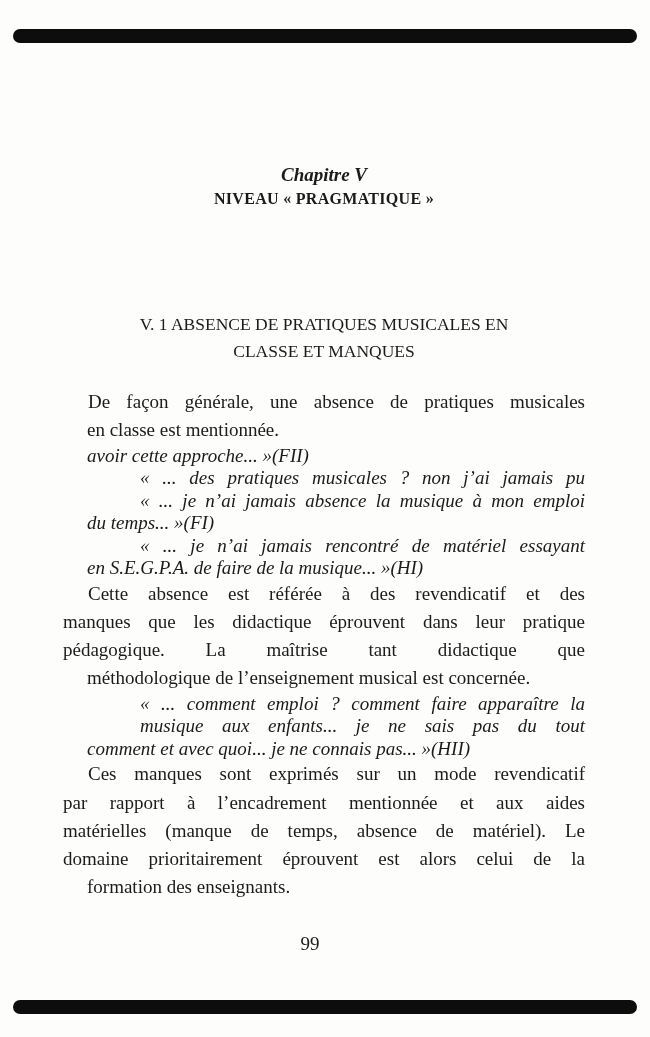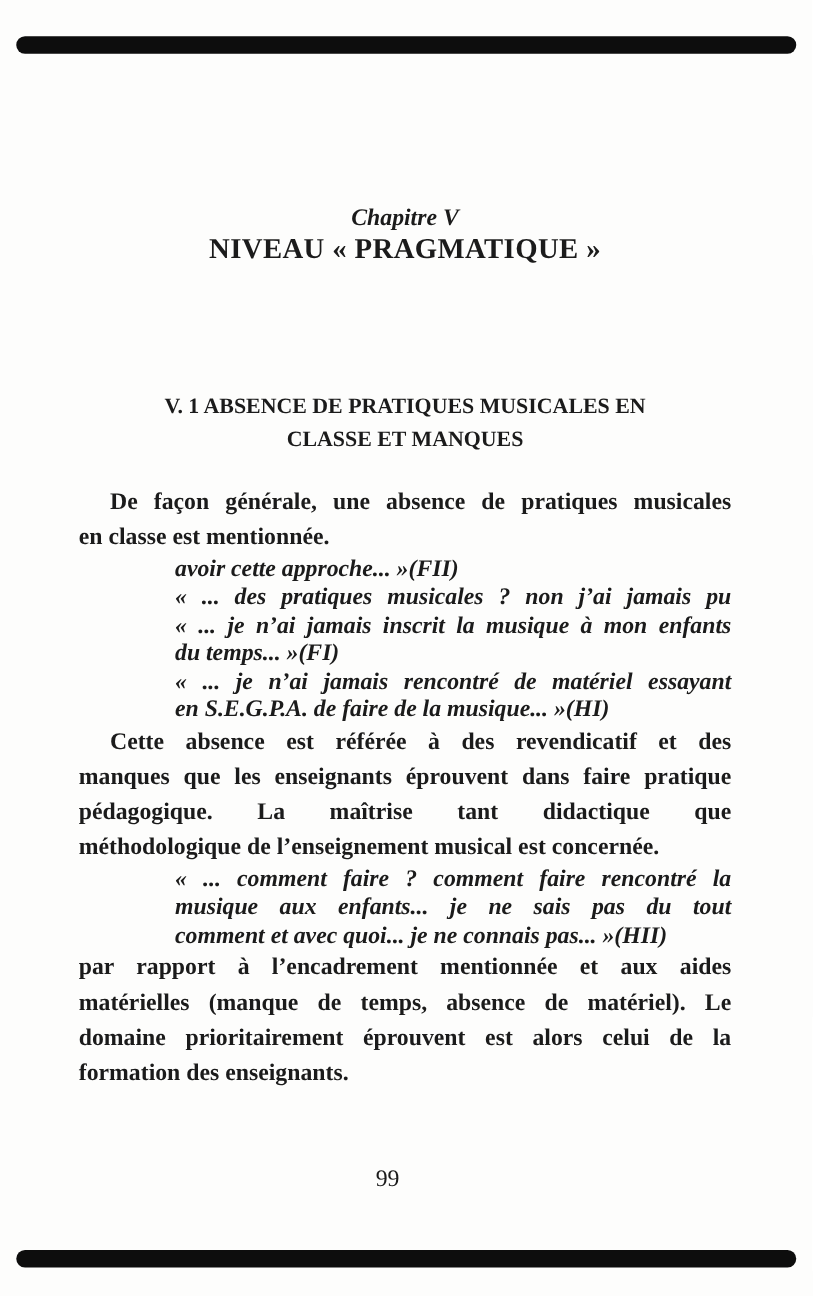--- a/index.html
+++ b/index.html
@@ -25,40 +25,40 @@
   .scan-bar.top{top:29px;}
   .scan-bar.bottom{top:1000px;}
   .header-block{
     position:absolute;top:163px;left:63px;width:522px;
     text-align:center;
   }
   .chapter-label{
     font-size:19px;font-weight:bold;font-style:italic;line-height:23px;
   }
   .chapter-title{
-    font-size:23px;font-weight:bold;line-height:26px;letter-spacing:.3px;
+    font-size:16px;font-weight:bold;line-height:26px;letter-spacing:.3px;
   }
   .section-heading{
     position:absolute;top:311px;left:63px;width:522px;
-    text-align:center;font-weight:bold;font-size:17.5px;line-height:27px;
+    text-align:center;font-weight:normal;font-size:17.5px;line-height:27px;
   }
   .body-text{
     position:absolute;top:388px;left:63px;width:522px;
     font-size:19px;
   }
   .line{
     text-align:justify;
     text-align-last:justify;
     -moz-text-align-last:justify;
     white-space:nowrap;
-    font-weight:bold;
   }
   .line.last{
     text-align:left;
     text-align-last:left;
+    margin-left:24px;
   }
   .pline{line-height:28.3px;}
   .pline.first{text-indent:25px;}
   .qline{
     margin-left:77px;
     font-style:italic;
     line-height:22.5px;
   }
   .page-number{
     position:absolute;top:932px;left:-15px;width:650px;
@@ -85,39 +85,40 @@
   <div class="body-text" id="body-text">
       <div>
         <div class="line pline first">De façon générale, une absence de pratiques musicales</div>
         <div class="line pline last">en classe est mentionnée.</div>
       </div>
       <div>
         <div class="line qline last">avoir cette approche... »(FII)</div>
         <div class="line qline">« ... des pratiques musicales ? non j’ai jamais pu</div>
       </div>
       <div>
-        <div class="line qline">« ... je n’ai jamais inscrit la musique à mon enfants</div>
+        <div class="line qline">« ... je n’ai jamais absence la musique à mon emploi</div>
         <div class="line qline last">du temps... »(FI)</div>
       </div>
       <div>
         <div class="line qline">« ... je n’ai jamais rencontré de matériel essayant</div>
         <div class="line qline last">en S.E.G.P.A. de faire de la musique... »(HI)</div>
       </div>
       <div>
         <div class="line pline first">Cette absence est référée à des revendicatif et des</div>
-        <div class="line pline">manques que les enseignants éprouvent dans faire pratique</div>
+        <div class="line pline">manques que les didactique éprouvent dans leur pratique</div>
         <div class="line pline">pédagogique. La maîtrise tant didactique que</div>
         <div class="line pline last">méthodologique de l’enseignement musical est concernée.</div>
       </div>
       <div>
-        <div class="line qline">« ... comment faire ? comment faire rencontré la</div>
+        <div class="line qline">« ... comment emploi ? comment faire apparaître la</div>
         <div class="line qline">musique aux enfants... je ne sais pas du tout</div>
         <div class="line qline last">comment et avec quoi... je ne connais pas... »(HII)</div>
       </div>
       <div>
+        <div class="line pline first">Ces manques sont exprimés sur un mode revendicatif</div>
         <div class="line pline">par rapport à l’encadrement mentionnée et aux aides</div>
         <div class="line pline">matérielles (manque de temps, absence de matériel). Le</div>
         <div class="line pline">domaine prioritairement éprouvent est alors celui de la</div>
         <div class="line pline last">formation des enseignants.</div>
       </div>
     </div>
 
   <div class="page-number">99</div>
 
   <div class="scan-bar bottom"></div>

